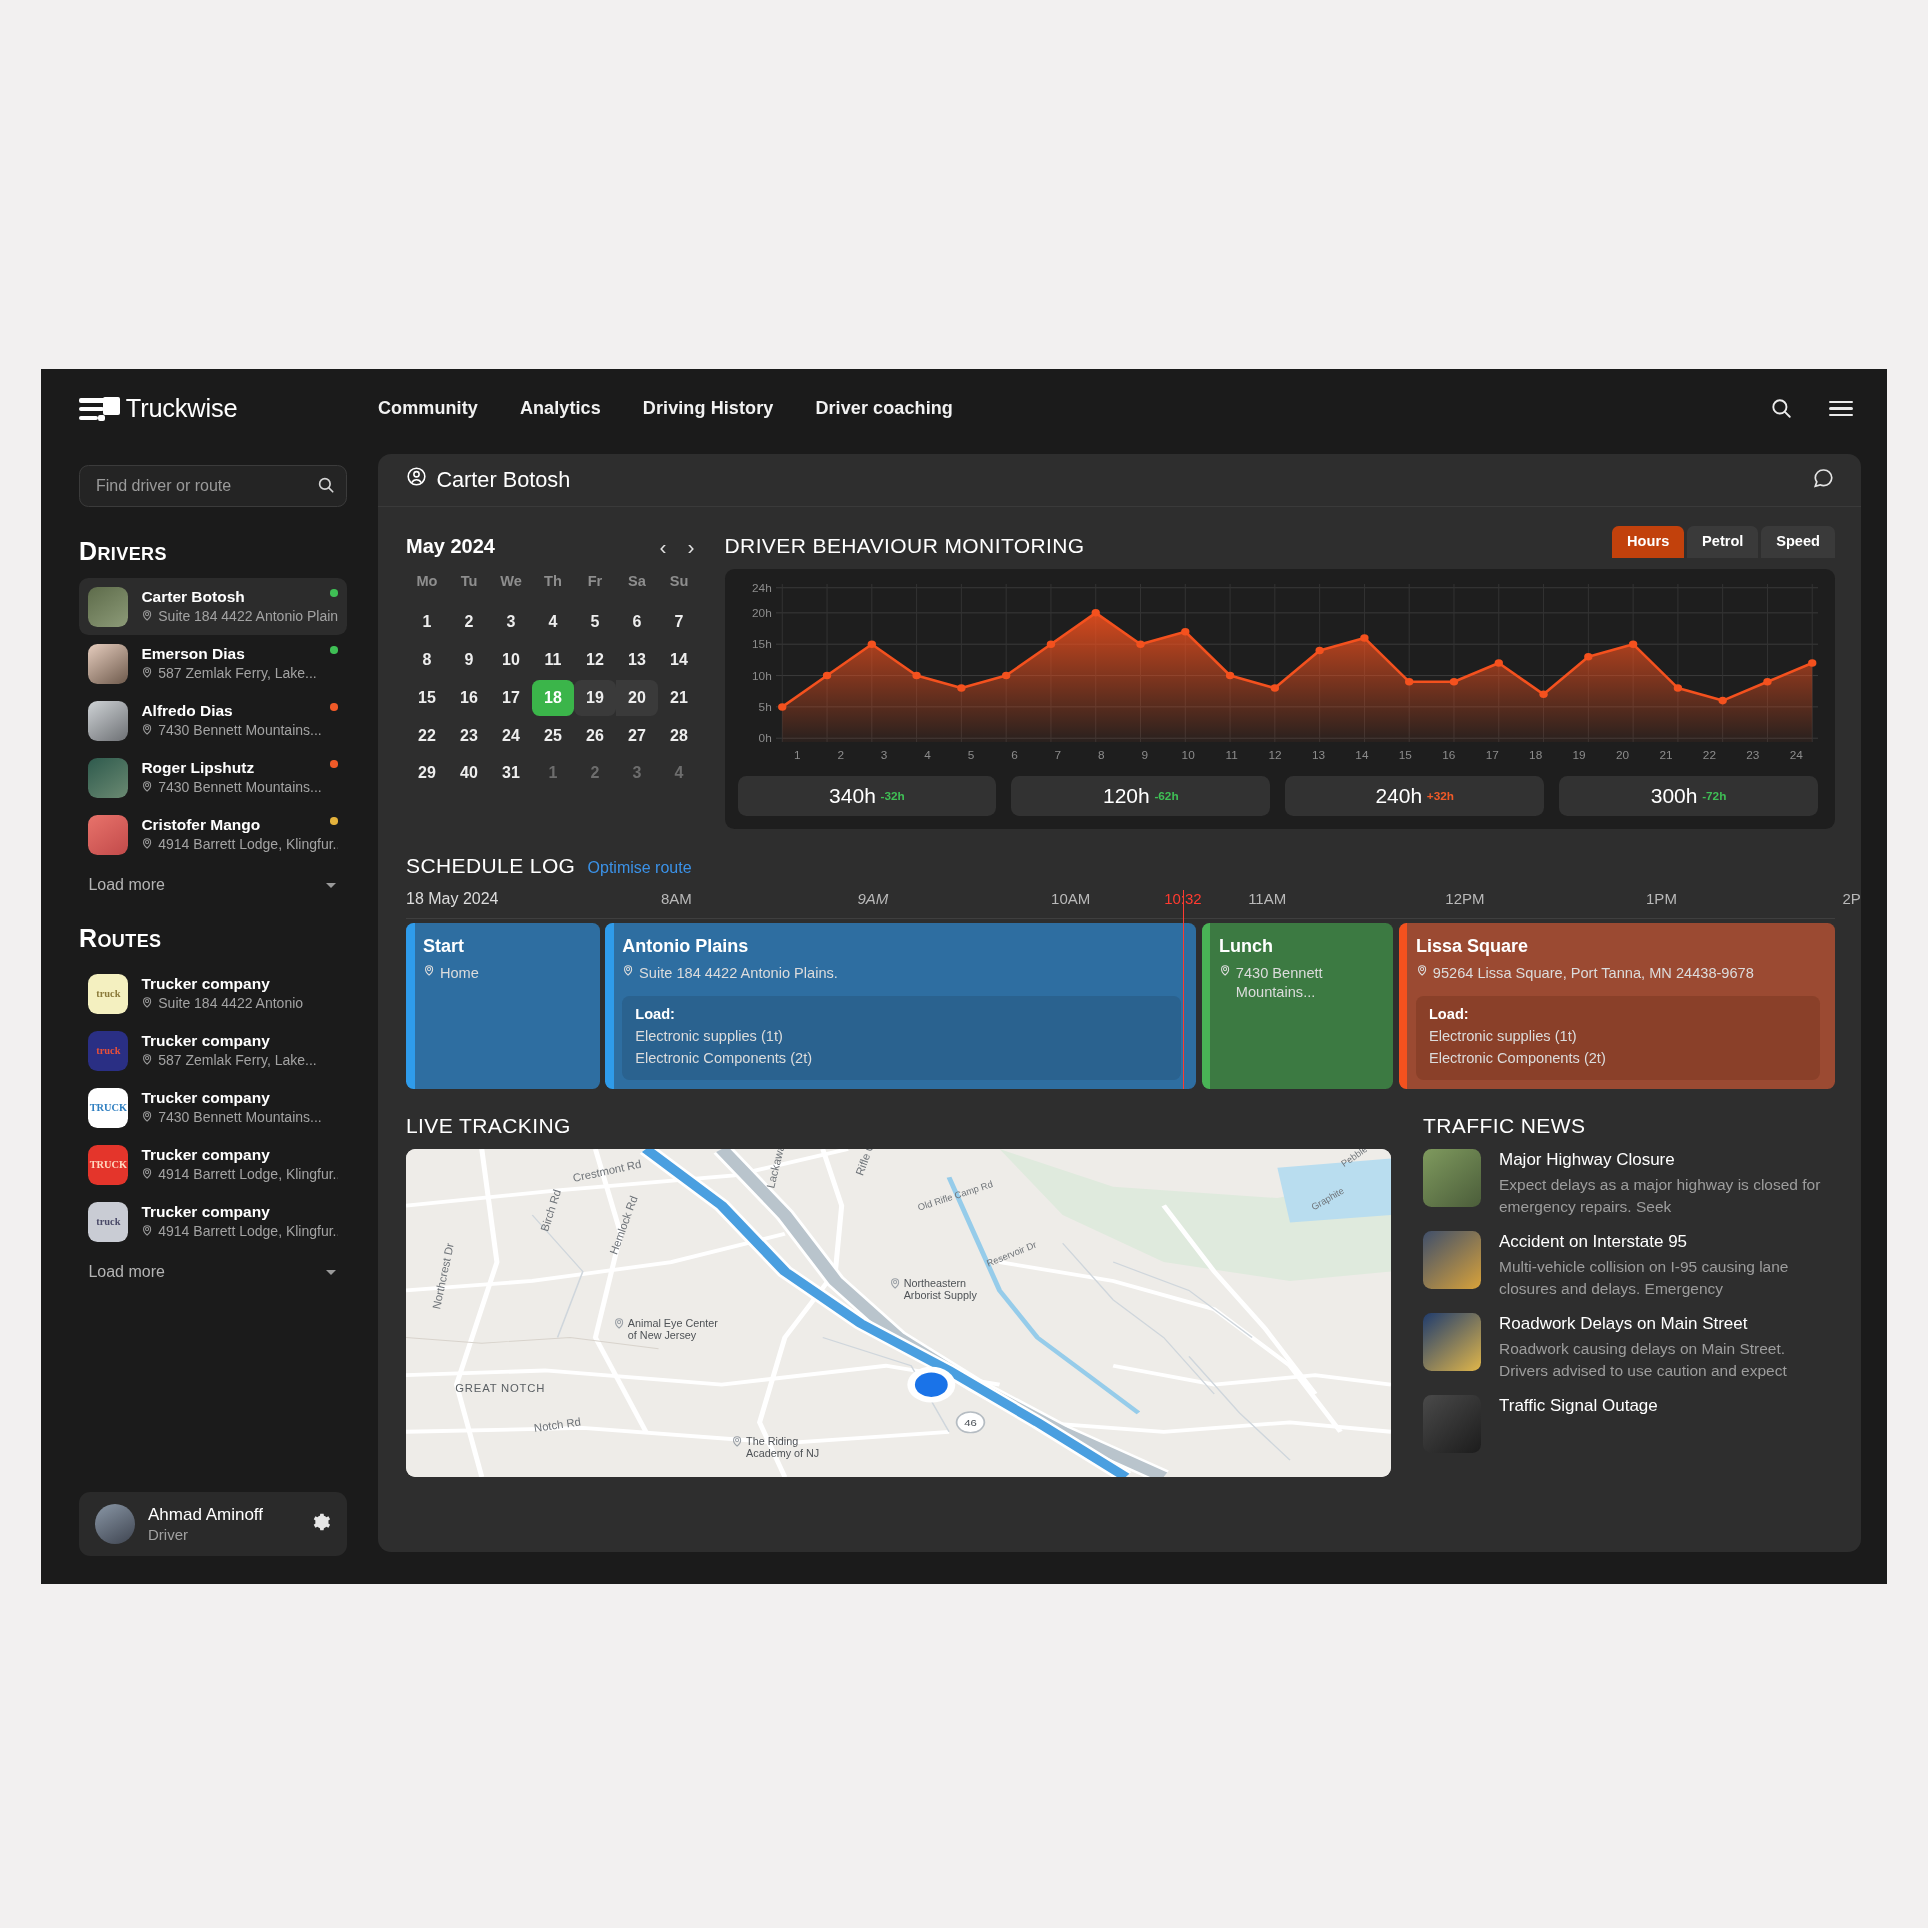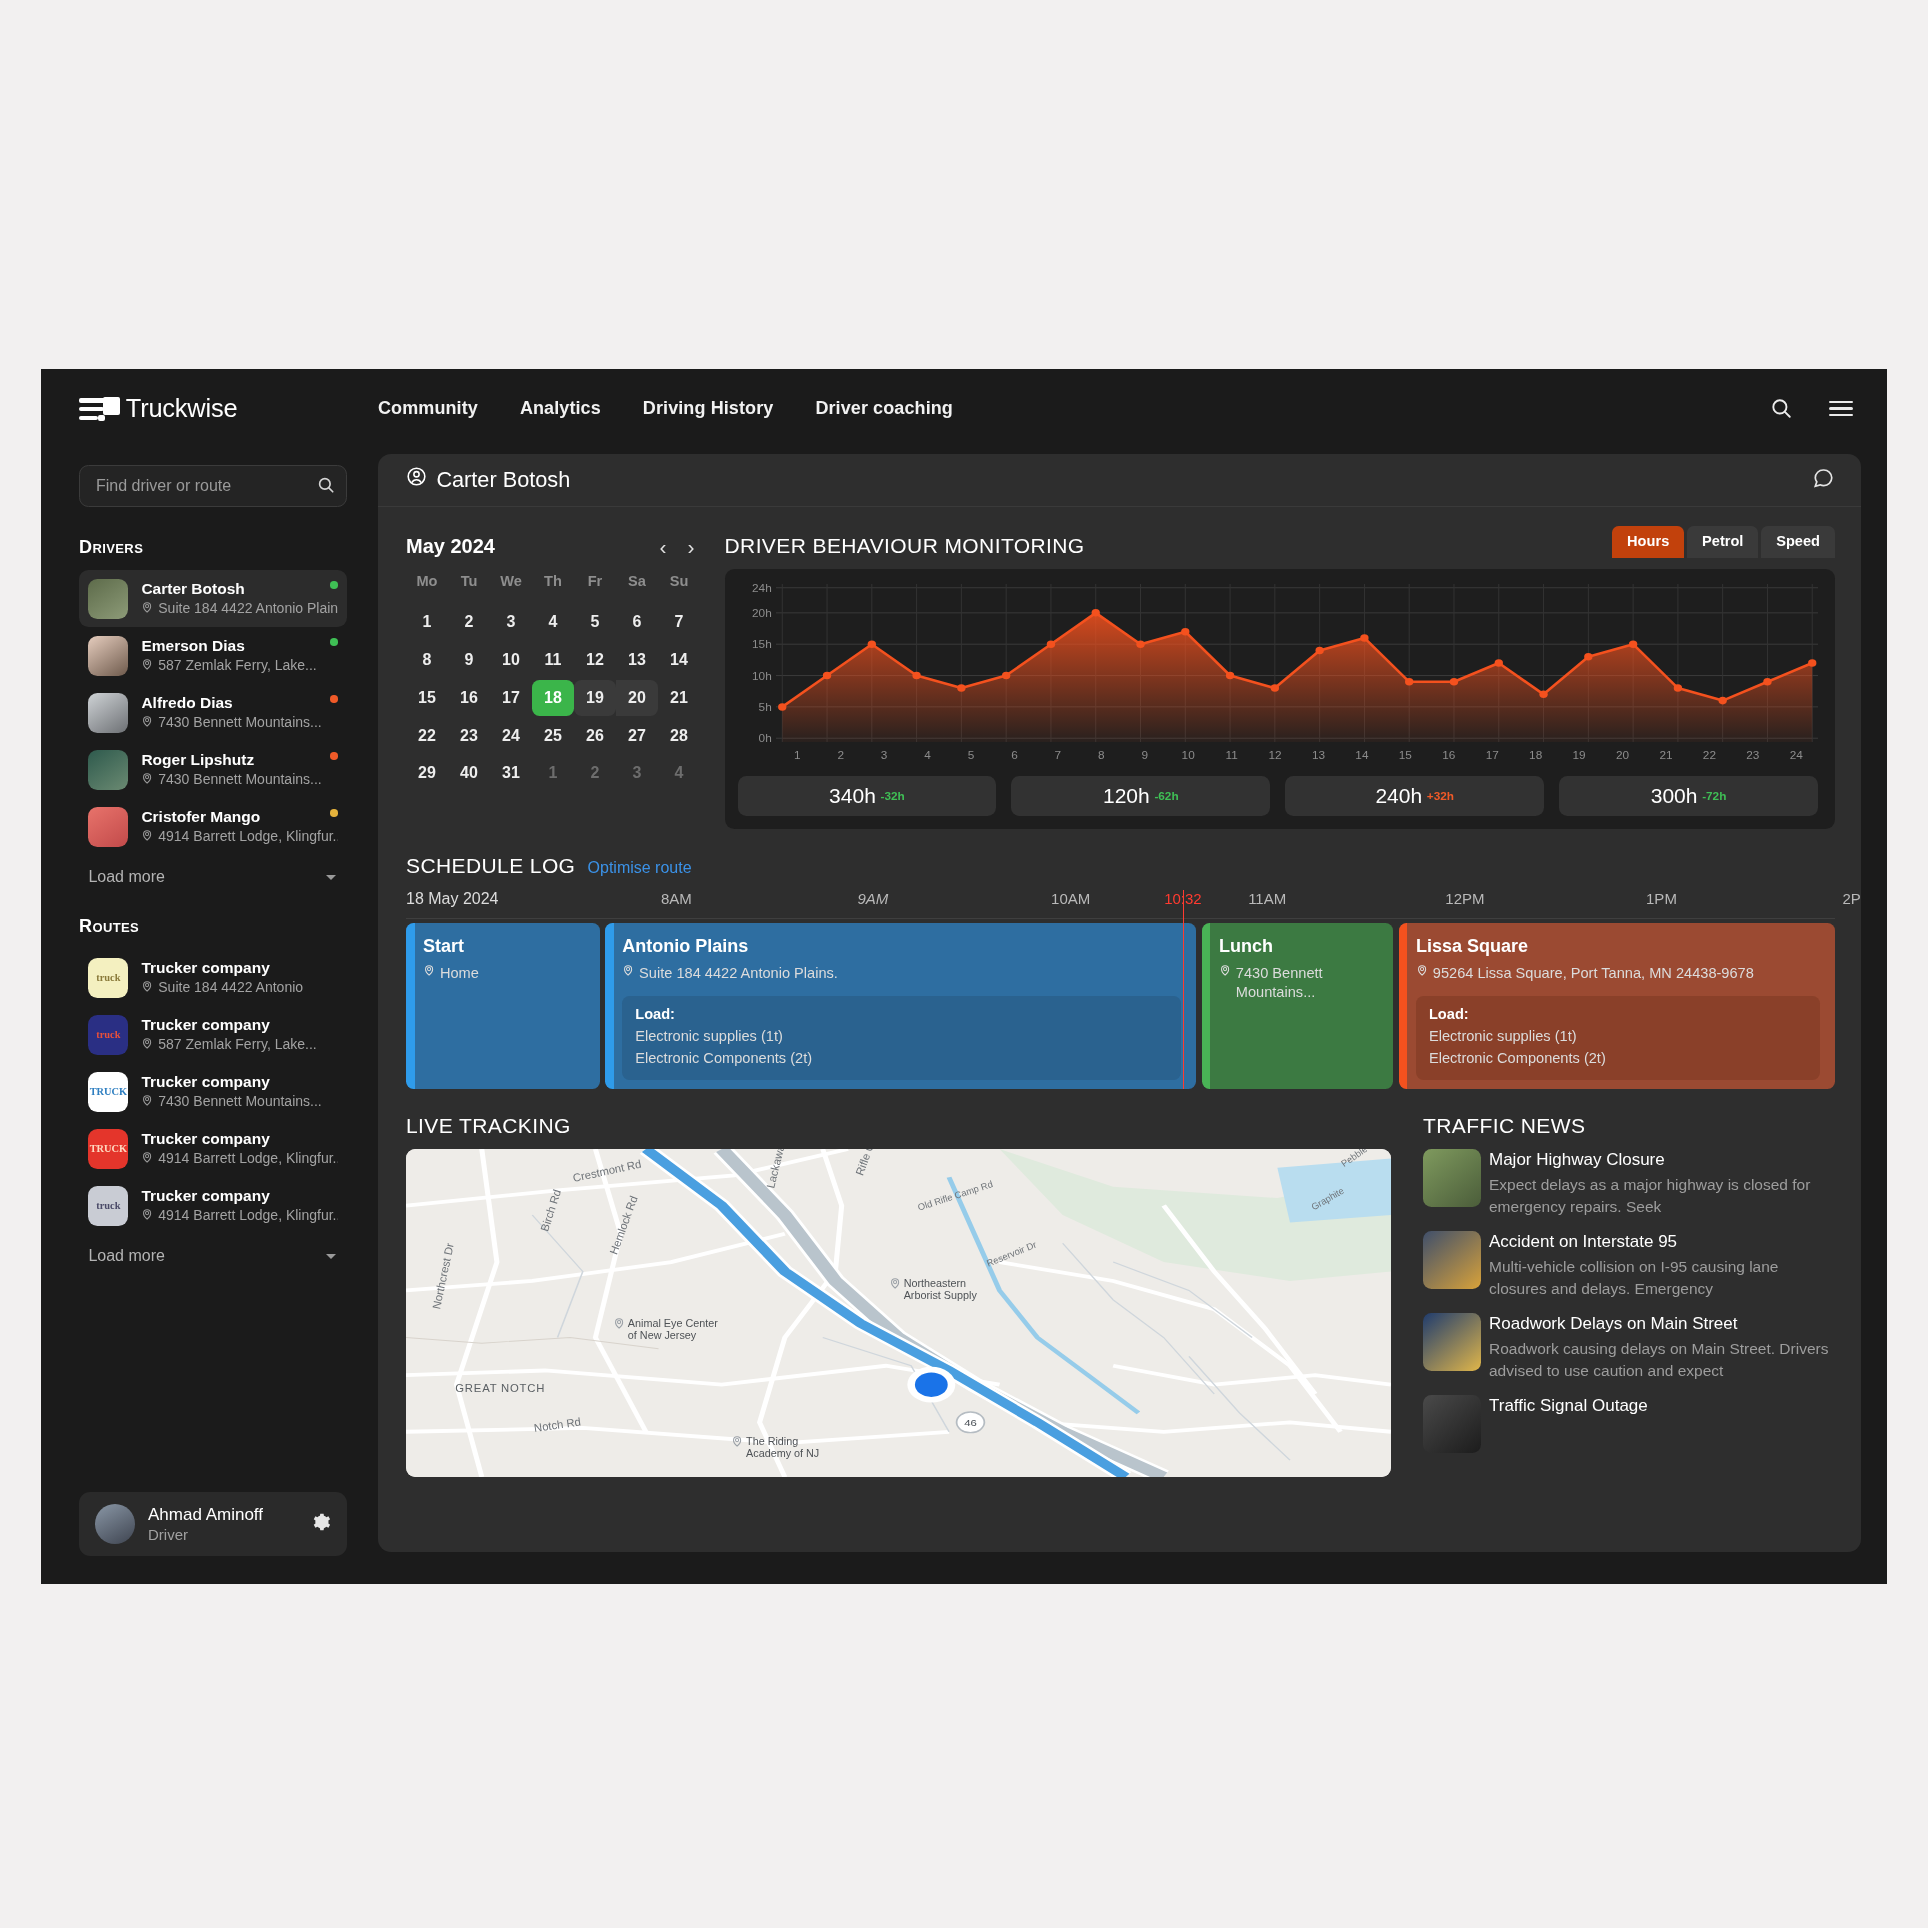--- a/index.html
+++ b/index.html
@@ -62,21 +62,21 @@
     height: 42px; border: 0.9px solid #3b3b3b; border-radius: 9.4px;
     background: #242424; display: flex; align-items: center;
     padding: 0 11.3px 0 16px; gap: 7.5px;
   }
   .search-box input {
     flex: 1; background: transparent; border: 0; outline: none;
     color: #d8d8d8; font-size: 16px; font-family: inherit;
   }
   .search-box input::placeholder { color: #9a9a9a; }
   .sec-title {
-    font-size: 18px; font-weight: 700; color: #ffffff;
+    font-size: 25px; font-weight: 700; color: #ffffff;
     letter-spacing: 0.4px; margin: 30px 0 12.2px 0; font-variant: small-caps;
   }
   .plist { display: flex; flex-direction: column; }
   .prow {
     display: flex; align-items: center; gap: 13px;
     padding: 8.5px 9.4px 8.5px 9.4px; border-radius: 9.4px; position: relative;
     cursor: pointer;
   }
   .prow.active { background: #2c2c2c; }
   .avatar { width: 40px; height: 40px; border-radius: 9.4px; flex: 0 0 40px; overflow: hidden; position: relative; }
@@ -189,21 +189,21 @@
   .ev.red { background: #9b4a32; } .ev.red::before { background: #f4511e; }
   .ev.red .load { background: #8a4029; }
   .nowline { position: absolute; top: 0; bottom: 0; width: 1.5px; background: #ff3b30; z-index: 5; }
 
   
   .row3 { display: flex; gap: 32px; margin-top: 24.5px; }
   .lt { flex: 1; min-width: 0; }
   .blk-h { font-size: 21px; color: #fff; letter-spacing: 0.4px; margin-bottom: 11.3px; }
   .mapbox { height: 328px; border-radius: 9.4px; overflow: hidden; position: relative; background: #eceae6; }
   .news { width: 412px; flex: 0 0 412px; }
-  .nrow { display: flex; gap: 8px; margin-bottom: 13px; }
+  .nrow { display: flex; gap: 18px; margin-bottom: 13px; }
   .nthumb { width: 58px; height: 58px; border-radius: 8.5px; flex: 0 0 58px; overflow: hidden; }
   .ntitle { font-size: 17px; color: #fff; font-weight: 400; line-height: 1.3; margin-bottom: 2.8px; }
   .ndesc { font-size: 15.5px; color: #9d9d9d; line-height: 1.42; }
   .pin { flex: 0 0 auto; }
 </style>
 </head>
 <body>
 
 <div class="page">
 <div class="app">

